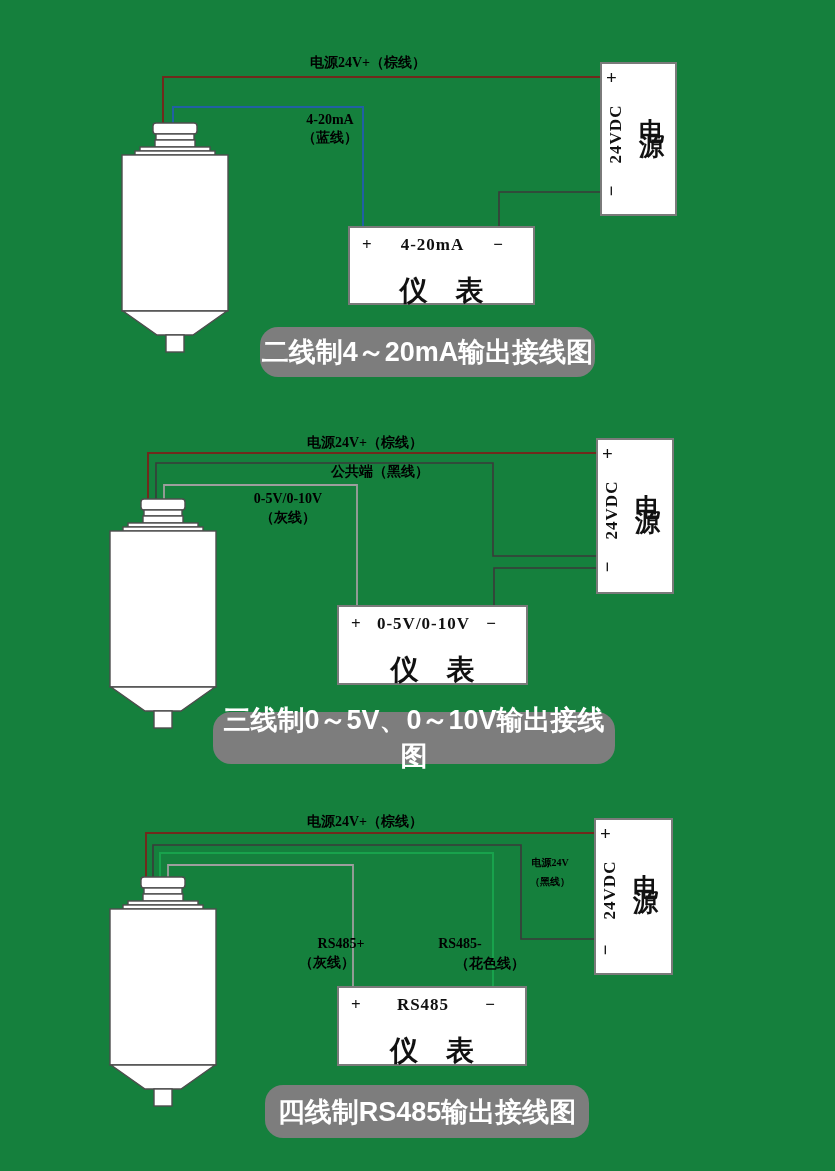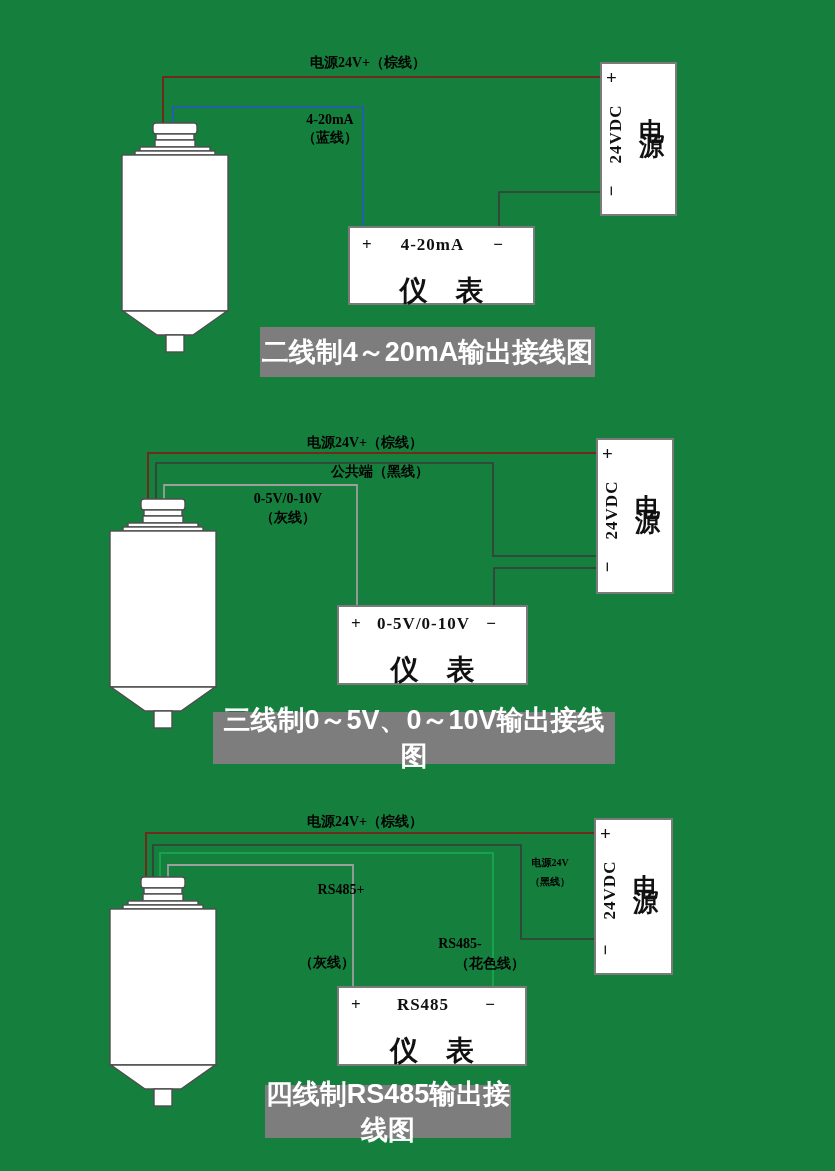--- a/index.html
+++ b/index.html
@@ -19,21 +19,21 @@
            font-size:25px;letter-spacing:17px;line-height:36px;}
 
   .mtbox{font-weight:bold;color:#111;}
   .mt-row1{position:absolute;left:0;right:0;top:7px;display:flex;align-items:center;font-size:17px;}
   .mt-plus{margin-left:12px;}
   .mt-range{flex:1;text-align:center;letter-spacing:1px;}
   .mt-minus{margin-right:30px;}
   .mt-name{position:absolute;left:0;right:0;top:44px;text-align:center;font-size:28px;}
 
   .caption{position:absolute;color:#fff;font-family:"Liberation Sans","DejaVu Sans",sans-serif;
-           font-weight:bold;font-size:27px;text-align:center;display:flex;align-items:center;justify-content:center;}
+           font-weight:bold;font-size:27px;text-align:center;display:flex;align-items:center;justify-content:center;border-radius:18px;}
 
   .wlabel{position:absolute;transform:translateX(-50%);white-space:nowrap;color:#000;
           font-weight:bold;font-size:14px;text-align:center;line-height:18px;}
   .wlabel.small{font-size:10px;}
 </style>
 </head>
 <body>
 
 <div id="page">
 
@@ -116,37 +116,37 @@
       <div class="mt-name">仪　表</div>
     </div>
 
     <div class="caption" style="left: 213px; top: 712px; width: 402px; height: 52px; background-color: rgb(125, 125, 125);">三线制0～5V、0～10V输出接线图</div>
   </section>
 
   <section>
     <div class="wlabel" style="left:365px;top:813px;">电源24V+（棕线）</div>
     <div class="wlabel small" style="left:550px;top:854px;">电源24V</div>
     <div class="wlabel small" style="left:550px;top:873px;">（黑线）</div>
-    <div class="wlabel" style="left:327px;top:881px;padding-left:28px;">RS485+</div>
+    <div class="wlabel" style="left:327px;top:935px;padding-left:28px;">RS485+</div>
     <div class="wlabel" style="left:327px;top:954px;">（灰线）</div>
     <div class="wlabel" style="left:460px;top:935px;">RS485-</div>
     <div class="wlabel" style="left:462px;top:955px;margin-left:28px;">（花色线）</div>
 
     <div class="box pwbox" style="left:594px;top:818px;width:79px;height:157px;">
       <span class="pw-plus">+</span>
       <div class="pw-rating">24VDC</div>
       <span class="pw-minus" style="top:119px;"><span>−</span></span>
       <div class="pw-name">电源</div>
     </div>
 
     <div class="box mtbox" style="left:337px;top:986px;width:190px;height:80px;">
       <div class="mt-row1">
         <span class="mt-plus">+</span>
         <span class="mt-range">RS485</span>
         <span class="mt-minus">−</span>
       </div>
       <div class="mt-name">仪　表</div>
     </div>
 
-    <div class="caption" style="left: 265px; top: 1085px; width: 246px; height: 53px; background-color: rgb(125, 125, 125);">四线制RS485输出接线图</div>
+    <div class="caption" style="left: 265px; top: 1085px; width: 324px; height: 53px; background-color: rgb(125, 125, 125);">四线制RS485输出接线图</div>
   </section>
 
 </div>
 
 </body></html>

